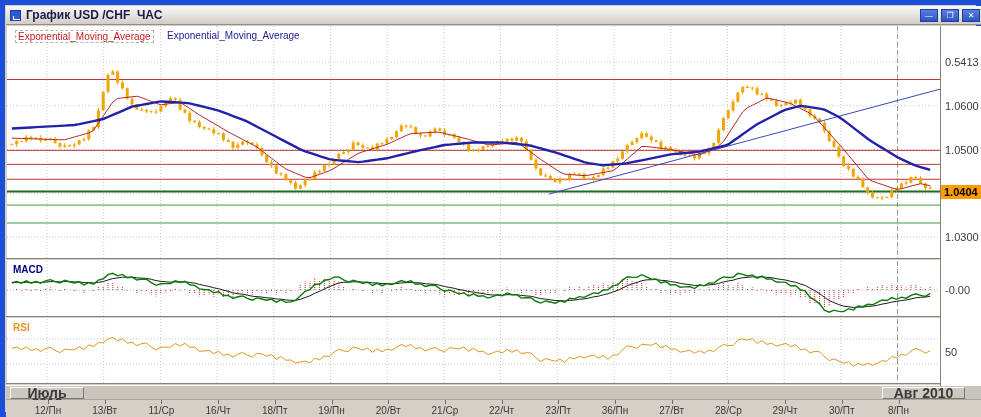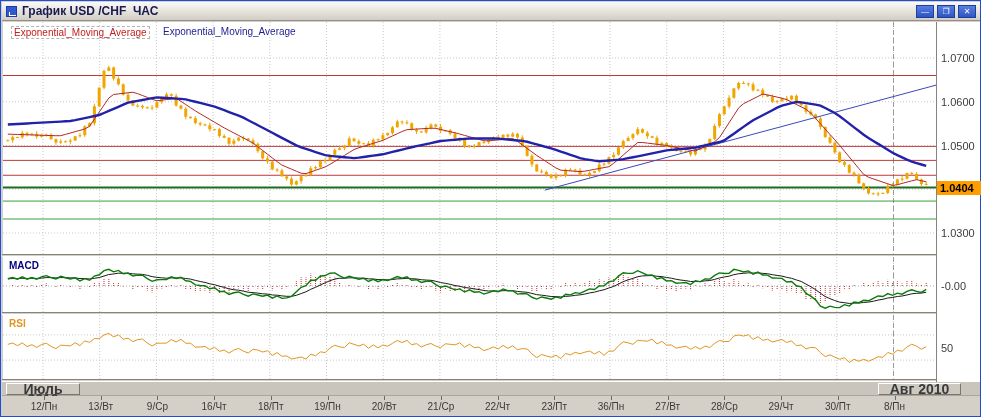--- a/index.html
+++ b/index.html
@@ -1,18 +1,18 @@
 <!DOCTYPE html>
 <html><head>
 <meta charset="utf-8">
 <style>
   *{margin:0;padding:0;box-sizing:border-box;}
   html,body{width:981px;height:417px;}
   body{position:relative;font-family:"Liberation Sans",sans-serif;background:#e8e8e8;overflow:hidden;}
-  #window{position:absolute;inset:0;background:#d4d0c8;border:1px solid #1d4ed8;}
+  #window{position:absolute;inset:0;background:#d4d0c8;border:5px solid #1d4ed8;}
   #titlebar{position:absolute;left:1px;top:1px;width:978px;height:19px;
     background:linear-gradient(#fbfaf8,#d2cec6);border-bottom:1px solid #948f85;
     display:flex;align-items:center;gap:5px;padding:0 4px;}
   #title-icon{width:11px;height:11px;background:#2f5bd0;border:1px solid #1c3f9e;flex:0 0 auto;position:relative;}
   #title-icon::after{content:"";position:absolute;left:2px;top:5px;width:6px;height:3px;border-left:1px solid #fff;border-bottom:1px solid #fff;}
   #window-title{font-size:12px;font-weight:bold;color:#1a1a4e;white-space:pre;}
   #window-controls{margin-left:auto;display:flex;gap:3px;}
   .win-btn{width:18px;height:13px;background:linear-gradient(#5a7fe0,#2d55c4);border:1px solid #1c3f9e;
     color:#fff;font-size:8px;line-height:11px;text-align:center;cursor:pointer;}
   .plot{position:absolute;background:#fff;display:block;}
@@ -706,38 +706,38 @@
       <polyline points="6.8459999999999965,343.35 11.654159999999997,342.0122086956522 16.46232,344.70641739130434 21.270479999999996,341.8566260869565 26.078639999999996,345.5588347826087 30.886799999999994,343.71704347826085 35.694959999999995,346.41125217391306 40.503119999999996,343.5614608695652 45.31128,342.2236695652174 50.11944,345.42187826086956 54.9276,347.61208695652175 59.73576,344.135232 64.54392,344.502144 69.35208,344.869056 74.16023999999999,341.707968 78.9684,344.59488 83.77655999999999,339.921792 88.58472,341.37432 93.39287999999999,337.54728 98.20103999999999,337.75224000000003 103.00919999999999,333.9252 107.81736,332.42832 112.62552,335.88324 117.43368,333.79416 122.24184,338.25708 127.05,337.176 131.85816,340.657632 136.66631999999998,338.595264 141.47447999999997,338.044896 146.28264,342.030528 151.0908,345.00816 155.89896,342.23112000000003 160.70712,342.17064 165.51528000000002,342.11016 170.32344,338.52168 175.1316,340.9812 179.93976,338.31504 184.74792,342.25968 189.55608,342.17232 194.36424,346.11696 199.1724,346.0296 203.98056,345.417408 208.78871999999998,348.578496 213.59688,346.195584 218.40503999999999,350.364672 223.2132,348.98976 228.02136,352.150848 232.82952,349.106688 237.63768,347.380992 242.44584,350.191296 247.254,351.9936 252.06215999999998,348.251904 256.87032,349.046208 261.67848,351.059184 266.48663999999997,349.714512 271.2948,354.41784 276.10296000000005,351.561168 280.91112000000004,355.256496 285.71928,354.919824 290.52744000000007,357.98616 295.3356000000001,357.0084 300.14376000000016,356.03064 304.95192000000014,358.0189199999999 309.7600800000002,353.1250799999999 314.56824000000023,354.7832399999999 319.3764000000002,350.8973999999999 324.18456000000026,351.5475599999999 328.9927200000003,347.0417999999999 333.8008800000003,344.1941999999999 338.60904000000033,345.8825999999999 343.4172000000004,346.56299999999993 348.22536000000036,341.71804800000007 353.0335200000004,343.3671360000001 357.84168000000045,345.0162240000001 362.64984000000044,343.13731200000007 367.4580000000005,347.30640000000005 372.2661600000005,343.91548800000004 377.0743200000005,346.8527999999999 381.88248000000056,344.00519999999983 386.6906400000006,345.1895999999998 391.4988000000006,342.3419999999998 396.30696000000063,339.4943999999998 401.1151200000007,341.54668800000013 405.92328000000066,339.3774720000001 410.7314400000007,343.76025600000014 415.53960000000075,342.5990400000001 420.34776000000073,345.97382400000015 425.1559200000008,343.80460800000014 429.9640800000008,342.50630399999994 434.7722400000008,345.10291199999995 439.58040000000085,346.6915199999999 444.3885600000009,342.7361279999999 449.1967200000009,343.31673599999993 454.0048800000009,343.8973439999999 458.81304000000097,341.7886080000002 463.62120000000095,346.2782400000002 468.429360000001,343.2078720000002 473.23752000000104,346.6895040000002 478.045680000001,346.13913600000024 482.85384000000107,349.6207680000002 487.6620000000011,348.0119999999999 492.4701600000011,345.9657599999999 497.27832000000114,347.95151999999985 502.08648000000113,344.3932799999999 506.8946400000011,347.3870399999999 511.70280000000105,344.83679999999987 516.510960000001,348.7730400000004 521.319120000001,347.6188800000004 526.1272800000011,347.9767200000004 530.935440000001,352.87056000000035 535.7436000000009,356.6178000000001 540.551760000001,353.4904800000001 545.3599200000009,354.89916000000005 550.1680800000008,356.30784000000006 554.9762400000009,354.1885200000001 559.7844000000008,357.5627999999998 564.5925600000007,352.4623199999998 569.4007200000008,353.9138399999998 574.2088800000007,351.33335999999986 579.0170400000007,352.7848799999999 583.8252000000007,351.17460000000005 588.6333600000006,350.0632800000001 593.4415200000007,352.98396 598.2496800000006,350.36064000000005 603.0578400000006,354.28932000000003 607.8660000000006,350.02799999999974 612.6741600000005,350.14391999999975 617.4823200000005,344.7158399999998 622.2904800000005,340.79975999999976 627.0986400000005,341.84304 631.9068000000004,343.3248 636.7149600000004,339.26255999999995 641.5231200000004,339.73632 646.3312800000003,340.21007999999995 651.1394400000004,338.1084000000001 655.9476000000003,342.9720000000001 660.7557600000002,340.27560000000005 665.5639200000003,344.13120000000004 670.3720800000002,343.95480000000003 675.1802400000001,347.17536 679.9884000000002,346.1976 684.7965600000001,345.21984000000003 689.6047200000002,348.27408 694.4128800000001,345.66336 699.22104,348.12288 704.0292000000001,345.0384 708.83736,346.48992 713.64552,342.39744 718.45368,339.4818 723.2618399999999,340.5024 728.0699999999999,340.51500000000004 732.8781599999999,334.9836000000001 737.6863199999999,333.9882000000001 742.4944799999998,335.04911999999996 747.3026399999998,333.73115999999993 752.1107999999998,338.46119999999996 756.9189599999997,335.63123999999993 761.7271199999998,339.3532799999999 766.5352799999997,338.17895999999996 771.3434399999996,340.96608 776.1515999999997,339.72119999999995 780.9597599999996,338.47632 785.7679199999995,341.4851999999999 790.5760799999996,339.79679999999985 795.3842399999995,344.66039999999987 800.1923999999996,343.97999999999985 805.0005599999995,347.83559999999983 809.8087199999994,346.4092799999998 814.6168799999995,346.76711999999975 819.4250399999994,351.66095999999976 824.2331999999994,355.54679999999973 829.0413599999994,353.8886399999997 833.8495199999993,356.14655999999985 838.6576799999993,358.22303999999986 843.4658399999993,356.77151999999984 848.2739999999993,361.3679999999998 853.0821599999992,358.3137600000001 857.8903199999992,360.2995200000001 862.6984799999992,358.2532800000001 867.5066399999992,360.2390400000001 872.3147999999992,358.1928000000001 877.1229599999991,355.69296000000037 881.931119999999,356.34312000000034 886.7392799999991,351.4492800000004 891.547439999999,353.1074400000004 896.355599999999,349.2216000000004 901.163759999999,350.2598400000003 905.9719199999989,345.9892800000003 910.780079999999,343.2307200000003 915.5882399999989,345.2012307692305 920.3963999999988,348.24461538461514 925.2045599999989,345.74399999999974 " fill="none" stroke="#e2951e" stroke-width="1"></polyline>
     </svg>
   <div id="rsi-label" class="panel-label">RSI</div>
 
   <div id="sep3" class="sep"></div>
 
   <div id="price-axis">
     <div id="current-price-box" style="top: 158.5px; background: rgb(255, 156, 0);">1.0404</div>
     <div id="macd-axis-value" class="axis-value" style="top: 258px;">-0.00</div>
     <div id="rsi-axis-value" class="axis-value" style="top: 319.5px;">50</div>
-  <div class="axis-label" style="top: 30px;">1.0700</div>
+  <div class="axis-label" style="top: 30px;">0.5413</div>
       <div class="axis-label" style="top: 73.75px;">1.0600</div>
       <div class="axis-label" style="top: 117.5px;">1.0500</div>
       <div class="axis-label" style="top: 205px;">1.0300</div>
     </div>
 
   <div id="month-strip">
     <div id="month-box-0" class="month-box">Июль 2010</div>
     <div id="month-box-1" class="month-box">Авг 2010</div>
   </div>
 
   <div id="date-strip">
       <div class="date-tick" style="left: 42px;"></div>
       <div class="date-label" style="left: 18px;">12/Пн</div>
       <div class="date-tick" style="left: 98.7px;"></div>
       <div class="date-label" style="left: 74.7px;">13/Вт</div>
       <div class="date-tick" style="left: 155.4px;"></div>
-      <div class="date-label" style="left: 131.4px;">9/Ср</div>
+      <div class="date-label" style="left: 131.4px;">11/Ср</div>
       <div class="date-tick" style="left: 212.1px;"></div>
       <div class="date-label" style="left: 188.1px;">16/Чт</div>
       <div class="date-tick" style="left: 268.8px;"></div>
       <div class="date-label" style="left: 244.8px;">18/Пт</div>
       <div class="date-tick" style="left: 325.5px;"></div>
       <div class="date-label" style="left: 301.5px;">19/Пн</div>
       <div class="date-tick" style="left: 382.2px;"></div>
       <div class="date-label" style="left: 358.2px;">20/Вт</div>
       <div class="date-tick" style="left: 438.9px;"></div>
       <div class="date-label" style="left: 414.9px;">21/Ср</div>

